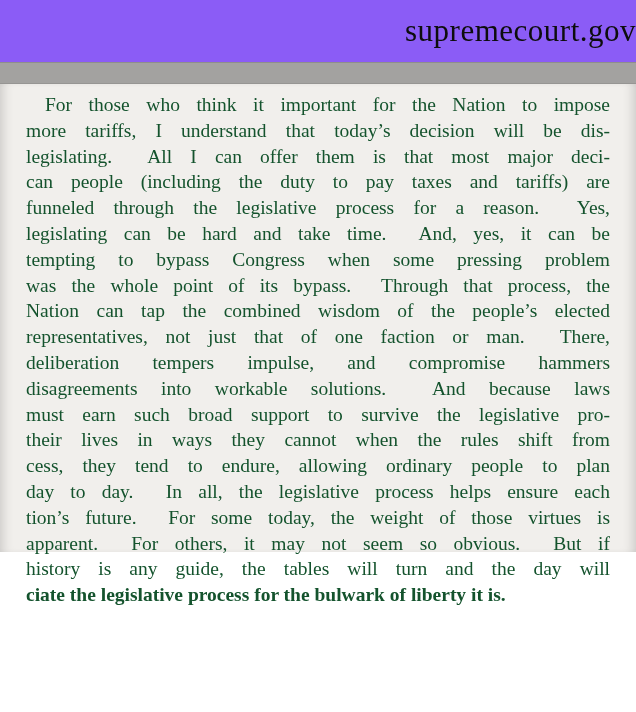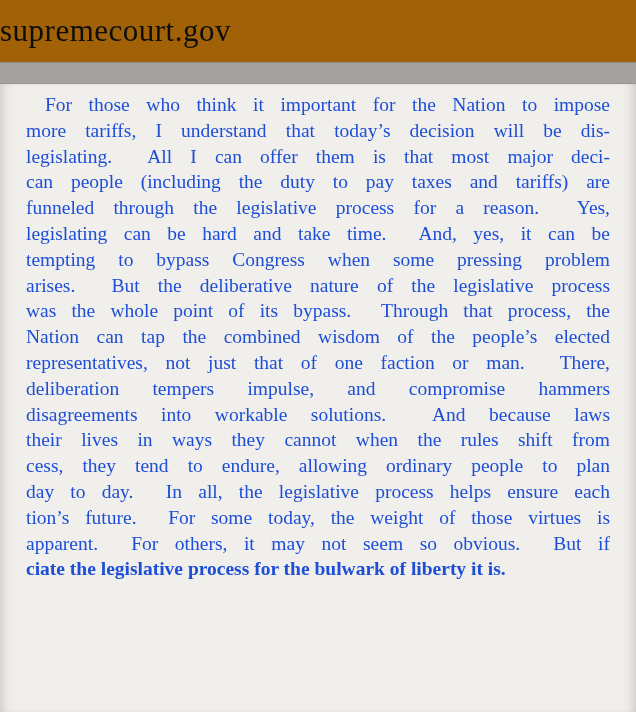--- a/index.html
+++ b/index.html
@@ -9,46 +9,46 @@
   }
   #page {
     width: 636px;
     height: 712px;
     overflow: hidden;
     position: relative;
     font-family: "Liberation Serif", "DejaVu Serif", serif;
   }
   #header {
     height: 62px;
-    background: #a16207;
+    background: #8b5cf6;
     display: flex;
     align-items: center;
-    justify-content: flex-start;
+    justify-content: flex-end;
   }
   #site-title {
     font-size: 31px;
     letter-spacing: 0.5px;
     color: #0d0d0d;
   }
   #header-divider {
     height: 22px;
     background: #a3a2a0;
     border-top: 1px solid #8f8e8c;
     border-bottom: 1px solid #969593;
     box-sizing: border-box;
   }
   #document-body {
-    height: 628px;
+    height: 468px;
     background: #f1efec;
     box-sizing: border-box;
     padding: 8px 26px 0 26px;
     box-shadow:
       inset 10px 0 12px -8px rgba(0,0,0,0.18),
       inset -10px 0 12px -8px rgba(0,0,0,0.18);
-    color: #1d4ed8;
+    color: #14532d;
   }
   .line {
     font-size: 19.5px;
     line-height: 25.8px;
     white-space: pre-wrap;
     text-align: justify;
     text-align-last: justify;
   }
   .line.first {
     text-indent: 19px;
@@ -67,26 +67,27 @@
   </div>
   <div id="header-divider"></div>
   <div id="document-body">
       <div class="line first">For those who think it important for the Nation to impose</div>
       <div class="line">more tariffs, I understand that today’s decision will be dis-</div>
       <div class="line">legislating.  All I can offer them is that most major deci-</div>
       <div class="line">can people (including the duty to pay taxes and tariffs) are</div>
       <div class="line">funneled through the legislative process for a reason.  Yes,</div>
       <div class="line">legislating can be hard and take time.  And, yes, it can be</div>
       <div class="line">tempting to bypass Congress when some pressing problem</div>
-      <div class="line">arises.  But the deliberative nature of the legislative process</div>
       <div class="line">was the whole point of its bypass.  Through that process, the</div>
       <div class="line">Nation can tap the combined wisdom of the people’s elected</div>
       <div class="line">representatives, not just that of one faction or man.  There,</div>
       <div class="line">deliberation tempers impulse, and compromise hammers</div>
       <div class="line">disagreements into workable solutions.  And because laws</div>
+      <div class="line">must earn such broad support to survive the legislative pro-</div>
       <div class="line">their lives in ways they cannot when the rules shift from</div>
       <div class="line">cess, they tend to endure, allowing ordinary people to plan</div>
       <div class="line">day to day.  In all, the legislative process helps ensure each</div>
       <div class="line">tion’s future.  For some today, the weight of those virtues is</div>
       <div class="line">apparent.  For others, it may not seem so obvious.  But if</div>
+      <div class="line">history is any guide, the tables will turn and the day will</div>
       <div class="line last">ciate the legislative process for the bulwark of liberty it is.</div>
     </div>
 </div>
 
 </body></html>

